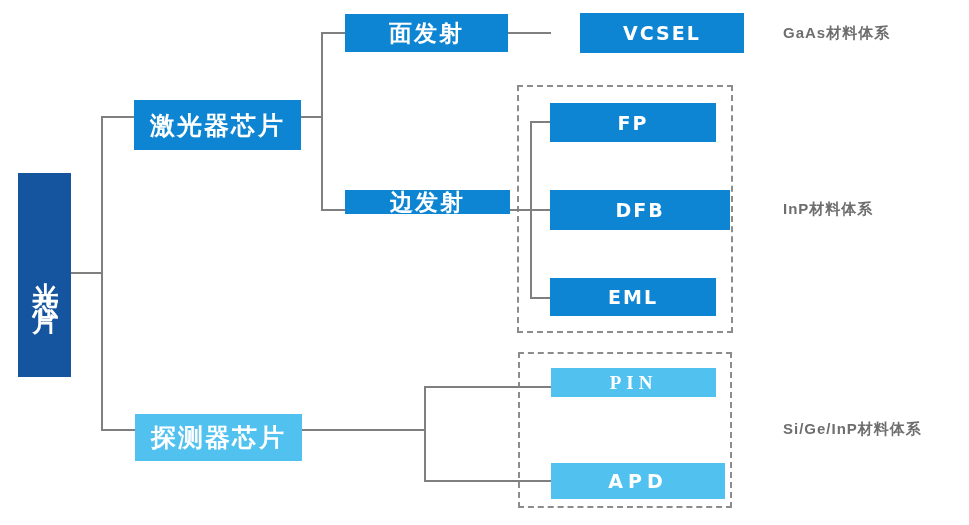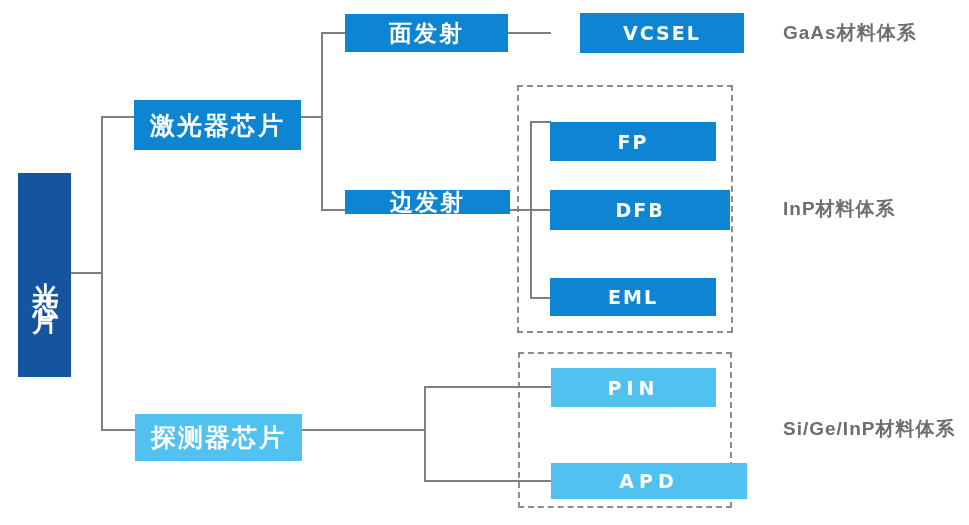--- a/index.html
+++ b/index.html
@@ -57,21 +57,21 @@
   .dashed-box {
     position: absolute;
     border: 2px dashed var(--dash);
     background: transparent;
     z-index: 0;
   }
   .mat-label {
     position: absolute;
     color: var(--label-text);
     font-weight: 700;
-    font-size: 19px;
+    font-size: 15px;
     letter-spacing: 1px;
     line-height: 26px;
     white-space: nowrap;
     z-index: 3;
   }
 </style>
 </head>
 <body>
 
 <div class="canvas">
@@ -103,27 +103,27 @@
   <div class="node mid cjk" style="left:134px; top:92px; width:167px; height:50px;">激光器芯片</div>
 
   <div class="node light cjk" style="left:135px; top:406px; width:167px; height:47px;">探测器芯片</div>
 
   <div class="node mid cjk-sm" style="left:345px; top:14px; width:163px; height:38px;">面发射</div>
 
   <div class="node mid cjk-sm" style="left:345px; top:190px; width:165px; height:24px;">边发射</div>
 
   <div class="node mid latin" style="left:580px; top:13px; width:164px; height:40px;">VCSEL</div>
 
-  <div class="node mid latin" style="left:550px; top:103px; width:166px; height:39px;margin-top:19px;">FP</div>
+  <div class="node mid latin" style="left:550px; top:103px; width:166px; height:39px;">FP</div>
 
   <div class="node mid latin" style="left:550px; top:190px; width:180px; height:40px;">DFB</div>
 
   <div class="node mid latin" style="left:550px; top:278px; width:166px; height:38px;">EML</div>
 
-  <div class="node light latin-wide" style="left:551px; top:368px; width:165px; height:39px;">PIN</div>
+  <div class="node light latin-wide" style="left:551px; top:368px; width:165px; height:29px;font-family:Liberation Serif, serif;">PIN</div>
 
-  <div class="node light latin-wide" style="left:551px; top:463px; width:196px; height:36px;">APD</div>
+  <div class="node light latin-wide" style="left:551px; top:463px; width:174px; height:36px;">APD</div>
 
   <div class="mat-label" style="left:783px; top:20px;">GaAs材料体系</div>
   <div class="mat-label" style="left:783px; top:196px;">InP材料体系</div>
   <div class="mat-label" style="left:783px; top:416px;">Si/Ge/InP材料体系</div>
 
 </div>
 
 </body></html>

